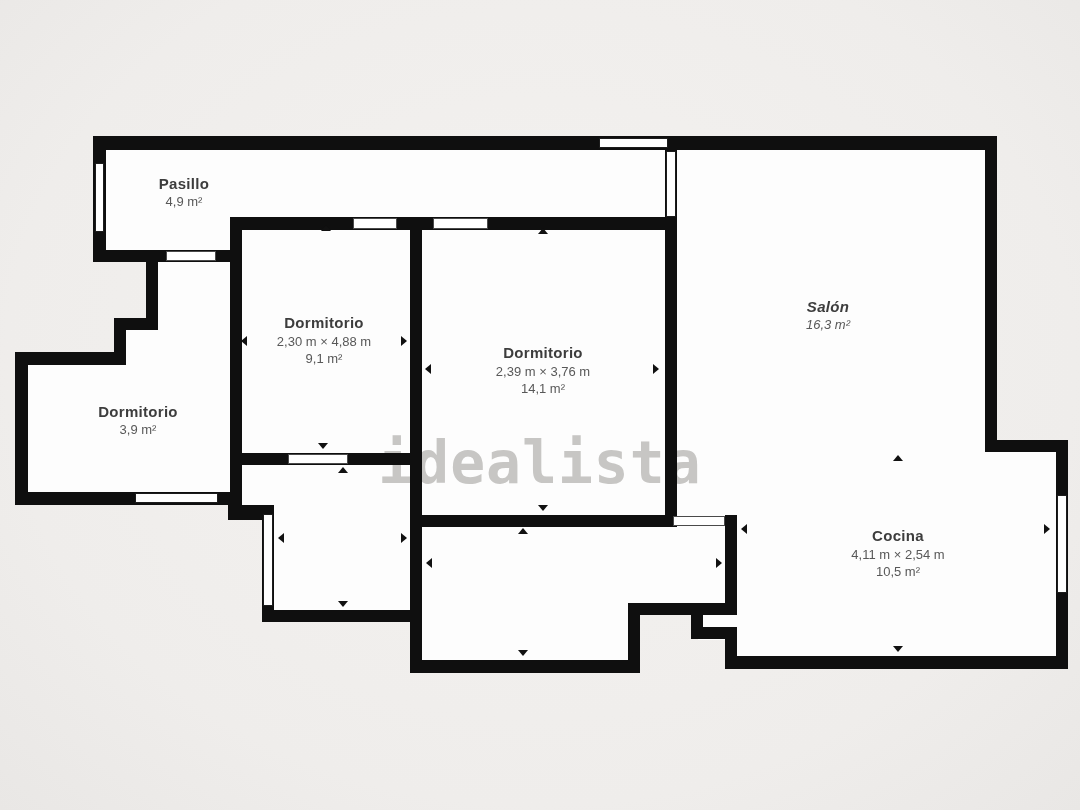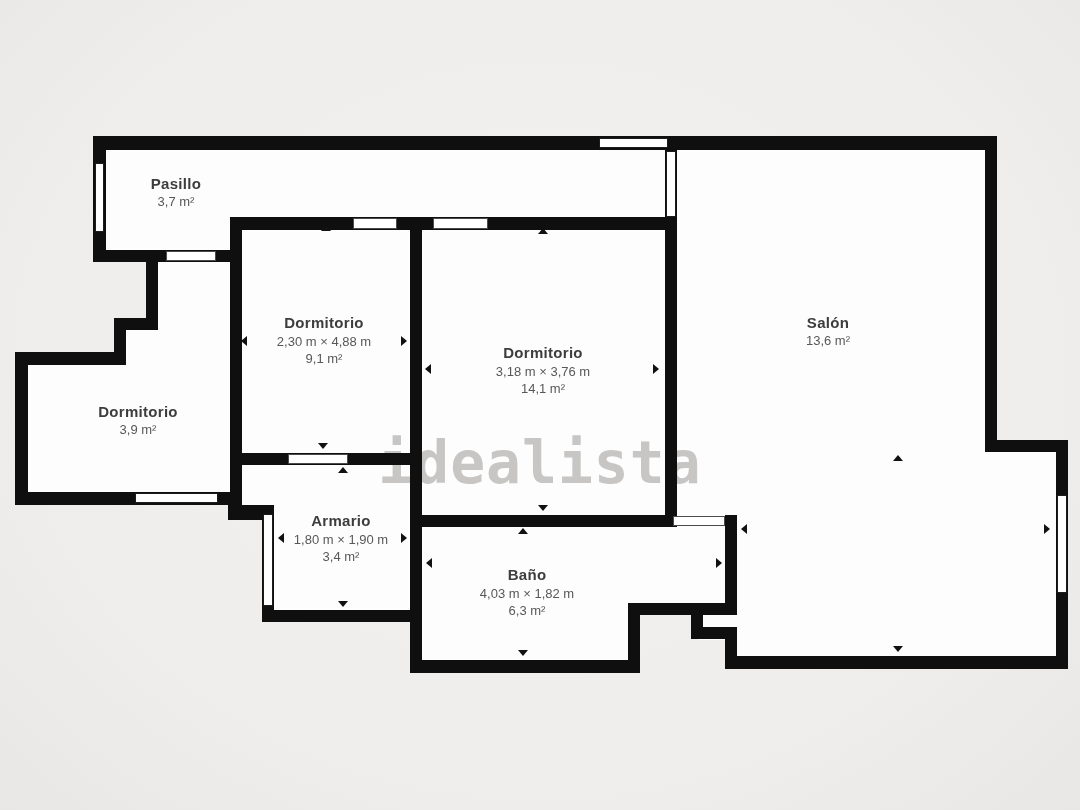--- a/index.html
+++ b/index.html
@@ -124,53 +124,48 @@
     <div class="arr left" style="left:426px;top:558px;"></div>
     <div class="arr right" style="left:716px;top:558px;"></div>
     <div class="arr down" style="left:518px;top:650px;"></div>
 
     <div class="arr up" style="left:893px;top:455px;"></div>
     <div class="arr left" style="left:741px;top:524px;"></div>
     <div class="arr right" style="left:1044px;top:524px;"></div>
     <div class="arr down" style="left:893px;top:646px;"></div>
   </div>
 
-  <div class="room-label" style="left:176px;top:192px;">
+  <div class="room-label" style="left:184px;top:192px;">
     <div class="room-name">Pasillo</div>
-    <div class="room-area">3,7 m²</div>
+    <div class="room-area">4,9 m²</div>
   </div>
 
   <div class="room-label" style="left:324px;top:340px;">
     <div class="room-name">Dormitorio</div>
     <div class="room-dims">2,30 m × 4,88 m</div>
     <div class="room-area">9,1 m²</div>
   </div>
 
   <div class="room-label" style="left:543px;top:370px;">
     <div class="room-name">Dormitorio</div>
-    <div class="room-dims">3,18 m × 3,76 m</div>
+    <div class="room-dims">2,39 m × 3,76 m</div>
     <div class="room-area">14,1 m²</div>
   </div>
 
-  <div class="room-label" style="left:828px;top:331px;">
+  <div class="room-label" style="left:828px;top:315px;font-style:italic;">
     <div class="room-name">Salón</div>
-    <div class="room-area">13,6 m²</div>
+    <div class="room-area">16,3 m²</div>
   </div>
 
   <div class="room-label" style="left:138px;top:420px;">
     <div class="room-name">Dormitorio</div>
     <div class="room-area">3,9 m²</div>
   </div>
 
-  <div class="room-label" style="left:341px;top:538px;">
-    <div class="room-name">Armario</div>
-    <div class="room-dims">1,80 m × 1,90 m</div>
-    <div class="room-area">3,4 m²</div>
+
+
+  <div class="room-label" style="left:898px;top:553px;">
+    <div class="room-name">Cocina</div>
+    <div class="room-dims">4,11 m × 2,54 m</div>
+    <div class="room-area">10,5 m²</div>
   </div>
-
-  <div class="room-label" style="left:527px;top:592px;">
-    <div class="room-name">Baño</div>
-    <div class="room-dims">4,03 m × 1,82 m</div>
-    <div class="room-area">6,3 m²</div>
-  </div>
-
 
 </div>
 
 </body></html>

